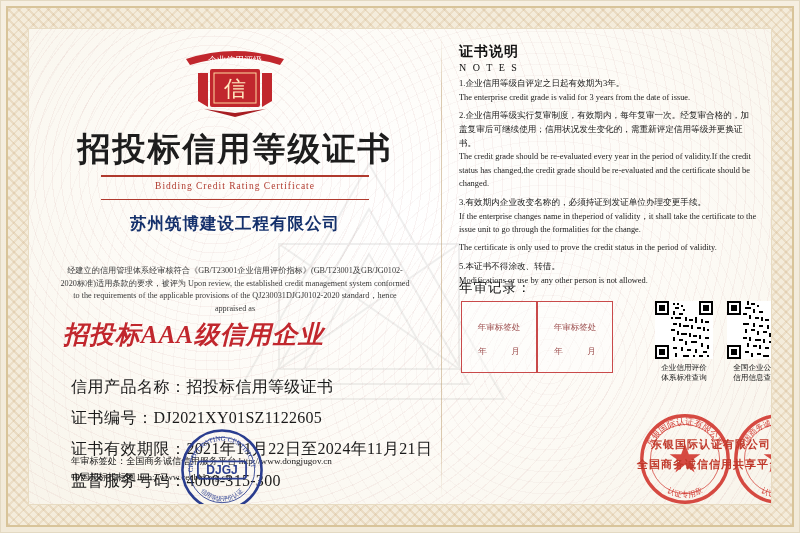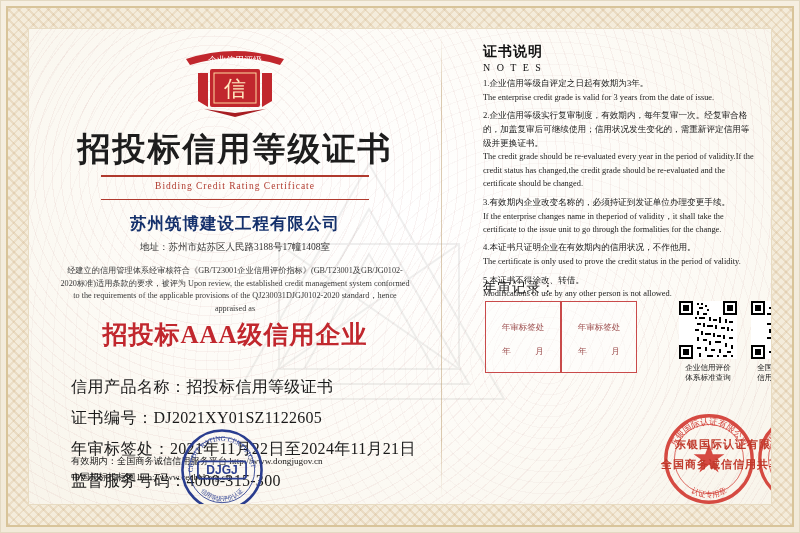--- a/index.html
+++ b/index.html
@@ -181,27 +181,28 @@
   .grade-wrap {
     position: absolute;
     top: 288px;
     left: 34px;
     right: 34px;
     height: 36px;
   }
   .grade-text {
     position: absolute;
     inset: 0;
-    text-align: center;
+    text-align: left;
     font-size: 25px;
     font-weight: bold;
     color: #c1272d;
     letter-spacing: 1px;
     line-height: 36px;
     text-shadow: 0 1px 0 rgba(255,255,255,0.6);
+    font-style: italic;
   }
   .info-box {
     position: absolute;
     left: 42px;
     right: 26px;
     top: 342px;
     font-size: 16px;
     color: #1a1a1a;
     line-height: 1.95;
   }
@@ -224,21 +225,20 @@
     width: 86px;
     height: 86px;
   }
   
   .right {
     position: absolute;
     left: 412px;
     top: 0;
     right: 0;
     height: 100%;
-    margin-left: 24px;
   }
   .notes-title {
     position: absolute;
     left: 18px;
     top: 14px;
     font-size: 14px;
     font-weight: bold;
     color: #111;
     letter-spacing: 1px;
   }
@@ -376,49 +376,48 @@
         <path d="M96,30 L86,30 L86,64 L96,58 Z" fill="#c1272d"></path>
         <path d="M28,66 L59,70 L90,66 L59,74 Z" fill="#a71d22"></path>
       </svg>
 
       <div class="title-main">招投标信用等级证书</div>
       <div class="title-rule"></div>
       <div class="title-en">Bidding Credit Rating Certificate</div>
       <div class="title-rule2"></div>
 
       <div class="company">苏州筑博建设工程有限公司</div>
-      <div class="address">地址：苏州市姑苏区人民路3188号17幢1408室</div>
 
       <div class="statement">
         <span>经建立的信用管理体系经审核符合《GB/T23001企业信用评价指标》(GB/T23001及GB/JG0102-2020标准)适用条款的要求，被评为</span>
         <span class="en">Upon review, the established credit management system conformed to the requirements of the applicable provisions of the QJ230031DJGJ0102-2020 standard，hence appraised as</span>
       </div>
 
       <div class="grade-wrap">
         <div class="grade-text">招投标AAA级信用企业</div>
       </div>
 
       <div class="info-box">
         <div class="info-row">
           <span class="lbl">信用产品名称：</span><span class="val">招投标信用等级证书</span>
         </div>
         <div class="info-row">
           <span class="lbl">证书编号：</span><span class="val">DJ2021XY01SZ1122605</span>
         </div>
         <div class="info-row">
-          <span class="lbl">年审标签处：</span><span class="val">2021年11月22日至2024年11月21日</span>
+          <span class="lbl">证书有效期限：</span><span class="val">2021年11月22日至2024年11月21日</span>
         </div>
         <div class="info-row">
           <span class="lbl">监督服务号码：</span><span class="val">4000-315-300</span>
         </div>
       </div>
 
       <div class="pub">
         <div>
-          <span>有效期内：</span><span>全国商务诚信信用服务平台  http://www.dongjugov.cn</span>
+          <span>年审标签处：</span><span>全国商务诚信信用服务平台  http://www.dongjugov.cn</span>
         </div>
         <div>
           <span></span><span>中国招标投标网  http://www.cecbid.org.cn</span>
         </div>
       </div>
 
       <svg class="seal-djgj" viewBox="0 0 100 100">
         <circle cx="50" cy="50" r="46" fill="none" stroke="#2a3d8f" stroke-width="3"></circle>
         <circle cx="50" cy="50" r="38" fill="none" stroke="#2a3d8f" stroke-width="1"></circle>
         <path id="arcTop" d="M16,50 A34,34 0 0,1 84,50" fill="none"></path>
@@ -446,21 +445,20 @@
         </div>
         <div class="note-item">
           <span class="note-cn">2.企业信用等级实行复审制度，有效期内，每年复审一次。经复审合格的，加盖复审后可继续使用；信用状况发生变化的，需重新评定信用等级并更换证书。</span>
           <span class="note-en">The credit grade should be re-evaluated every year in the period of validity.If the credit status has changed,the credit grade should be re-evaluated and the certificate should be  changed.</span>
         </div>
         <div class="note-item">
           <span class="note-cn">3.有效期内企业改变名称的，必须持证到发证单位办理变更手续。</span>
           <span class="note-en">If the enterprise changes name in theperiod of validity，it shall take the certificate to the issue unit to go through the formalities for the change.</span>
         </div>
         <div class="note-item">
-          <span class="note-cn">4.本证书只证明企业在有效期内的信用状况，不作他用。</span>
           <span class="note-en">The certificate is only used to prove the credit status in the period of validity.</span>
         </div>
         <div class="note-item">
           <span class="note-cn">5.本证书不得涂改、转借。</span>
           <span class="note-en">Modifications or use by any other person is not allowed.</span>
         </div>
       </div>
 
       <div class="annual-title">年审记录：</div>
 

